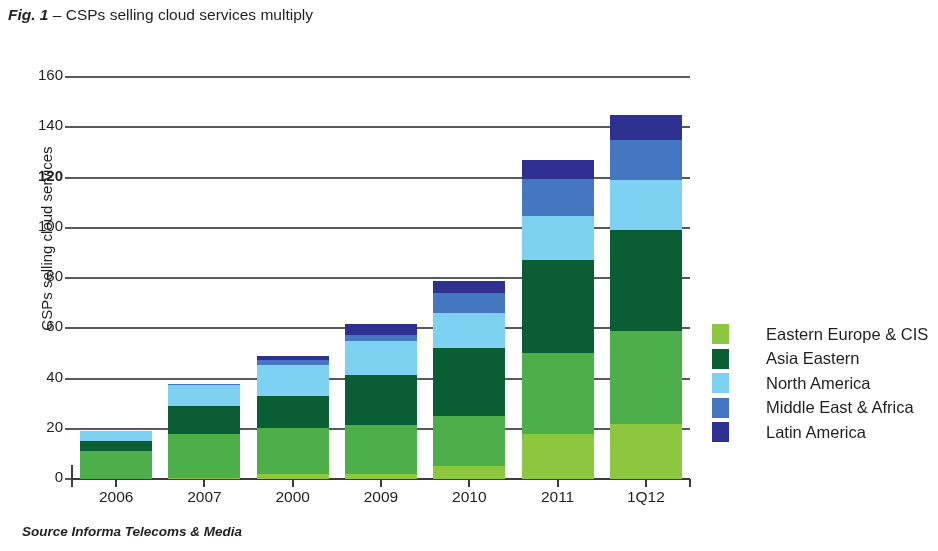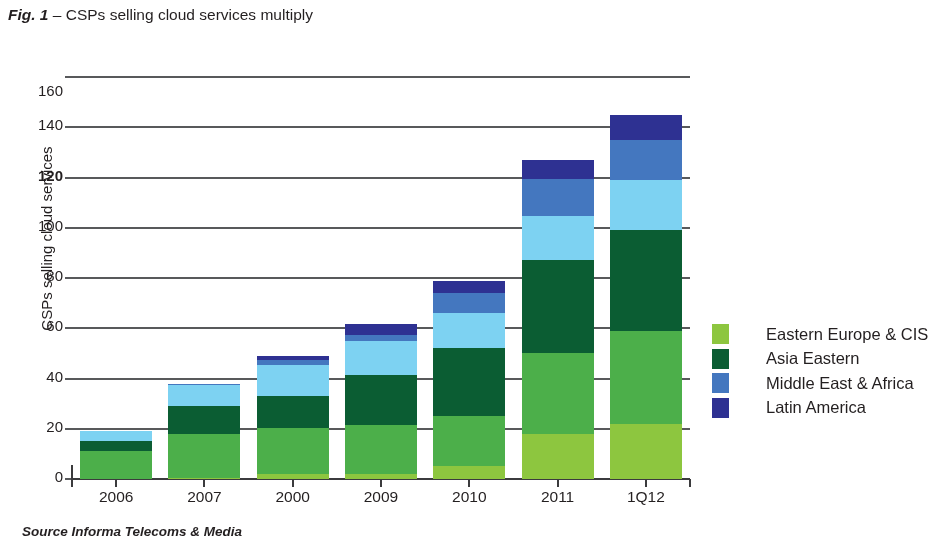--- a/index.html
+++ b/index.html
@@ -222,21 +222,21 @@
         <div class="gridline" style="top: 99.5px;">
           <div class="ytick-dash" style="top: 0px;"></div>
           <div class="ytick-label" style="top: 0px; font-weight: bold;">120</div>
         </div>
         <div class="gridline" style="top: 49.25px;">
           <div class="ytick-dash" style="top: 0px;"></div>
           <div class="ytick-label" style="top: 0px;">140</div>
         </div>
         <div class="gridline" style="top: -1px;">
           <div class="ytick-dash" style="top: 0px;"></div>
-          <div class="ytick-label" style="top: 16px;">160</div>
+          <div class="ytick-label" style="top: 0px;">160</div>
         </div>
       </div>
     <div id="bars">
         <div class="bar-group" style="left: 8.14286px; width: 72px; height: 402px;">
           <div class="bar-seg" title="Western Europe 2006: 11" style="background: rgb(76, 175, 74); height: 27.6375px; bottom: 0px;"></div>
           <div class="bar-seg" title="Asia Pacific 2006: 4" style="background: rgb(11, 93, 51); height: 10.05px; bottom: 27.6375px;"></div>
           <div class="bar-seg" title="North America 2006: 4" style="background: rgb(125, 210, 242); height: 10.05px; bottom: 37.6875px;"></div>
         </div>
         <div class="bar-group" style="left: 96.4286px; width: 72px; height: 402px;">
           <div class="bar-seg" title="Eastern Europe &amp; CIS 2007: 0.5" style="background: rgb(141, 198, 63); height: 1.25625px; bottom: 0px;"></div>
@@ -314,20 +314,24 @@
 <div id="legend">
     <div class="legend-item">
       <span class="legend-swatch" style="background: rgb(141, 198, 63);"></span>
       <span class="legend-label">Eastern Europe &amp; CIS</span>
     </div>
     <div class="legend-item">
       <span class="legend-swatch" style="background: rgb(11, 93, 51);"></span>
       <span class="legend-label">Asia Eastern</span>
     </div>
     <div class="legend-item">
+      <span class="legend-swatch" style="background: rgb(125, 210, 242);"></span>
+      <span class="legend-label">North America</span>
+    </div>
+    <div class="legend-item">
       <span class="legend-swatch" style="background: rgb(68, 119, 191);"></span>
       <span class="legend-label">Middle East &amp; Africa</span>
     </div>
     <div class="legend-item">
       <span class="legend-swatch" style="background: rgb(46, 49, 146);"></span>
       <span class="legend-label">Latin America</span>
     </div>
   </div>
 
 <div id="source-note">Source Informa Telecoms &amp; Media</div>

